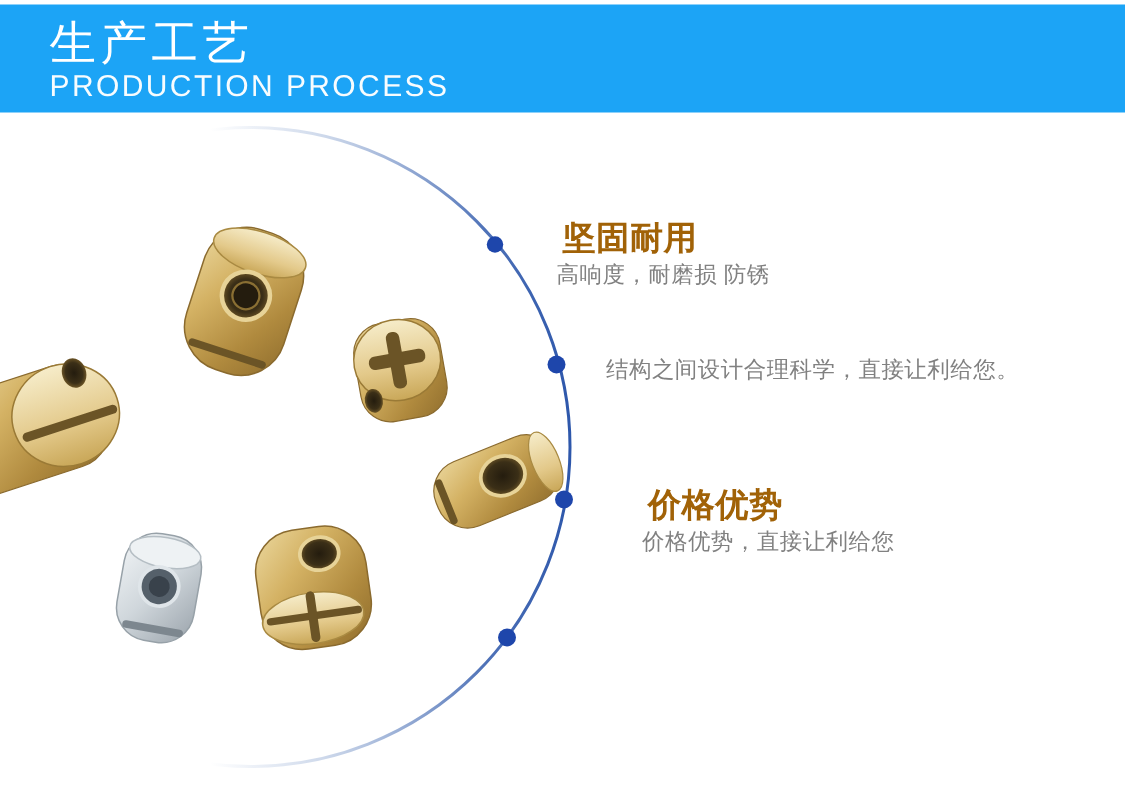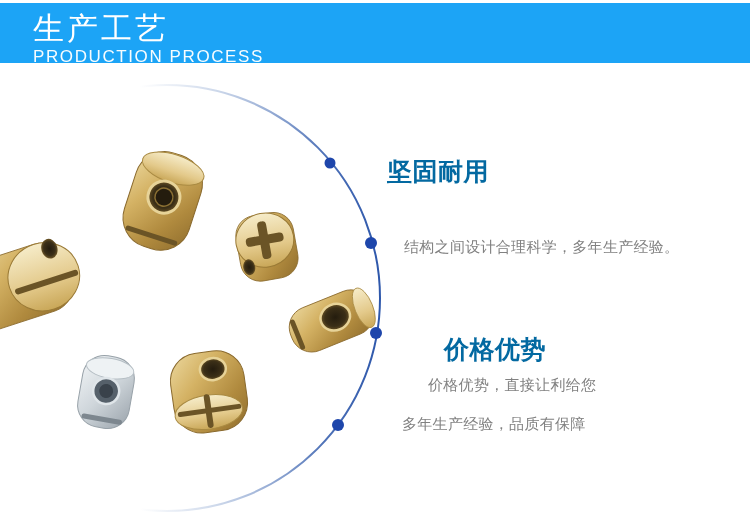--- a/index.html
+++ b/index.html
@@ -1,34 +1,34 @@
 <!DOCTYPE html>
 <html><head>
 <meta charset="utf-8">
 <style>
   html,body{margin:0;padding:0;background:#fff;}
   .page{
     position:relative;width:750px;height:530px;background:#ffffff;
     overflow:hidden;font-family:"Liberation Sans",sans-serif;
   }
   .banner{
-    position:absolute;left:0;top:3px;width:750px;height:60px;
+    position:absolute;left:0;top:3px;width:750px;height:72px;
     background:#1ca4f6;color:#ffffff;box-sizing:border-box;
     padding:8px 0 0 33px;
   }
   .banner h1{
     margin:0;font-size:31px;font-weight:400;letter-spacing:3px;line-height:36px;
   }
   .banner .sub{
-    font-size:17px;font-weight:400;letter-spacing:1.6px;margin-top:0px;opacity:.97;
+    font-size:20px;font-weight:400;letter-spacing:1.6px;margin-top:0px;opacity:.97;
   }
   .art{position:absolute;left:0;top:0;}
   .feature{position:absolute;}
   .ftitle{
-    margin:16px;font-size:25px;font-weight:bold;color:#0369a1;line-height:22px;
+    margin:4px;font-size:22px;font-weight:bold;color:#a16207;line-height:22px;
     letter-spacing:0.5px;
   }
   .fdesc{
     margin:5px 0 0;font-size:15px;color:#818181;line-height:18px;letter-spacing:0.3px;
   }
   .f1{left:371px;top:144px;}
   .f2{left:404px;top:233px;}
   .f3{left:428px;top:322px;}
   .f4{left:402px;top:410px;}
 </style>
@@ -122,25 +122,25 @@
     </g>
 
     <circle cx="330" cy="163" r="5.5" fill="#1e46ab"></circle>
     <circle cx="371" cy="243" r="6" fill="#1e46ab"></circle>
     <circle cx="376" cy="333" r="6" fill="#1e46ab"></circle>
     <circle cx="338" cy="425" r="6" fill="#1e46ab"></circle>
   </svg>
 
   <div class="feature f1">
     <h3 class="ftitle">坚固耐用</h3>
+    <p class="fdesc">高响度，耐磨损 防锈</p>
   </div>
   <div class="feature f2">
-    <p class="fdesc">结构之间设计合理科学，多年生产经验。</p>
+    <p class="fdesc">结构之间设计合理科学，直接让利给您。</p>
   </div>
   <div class="feature f3">
     <h3 class="ftitle">价格优势</h3>
     <p class="fdesc">价格优势，直接让利给您</p>
   </div>
   <div class="feature f4">
-    <p class="fdesc">多年生产经验，品质有保障</p>
   </div>
 
 </div>
 
 </body></html>

